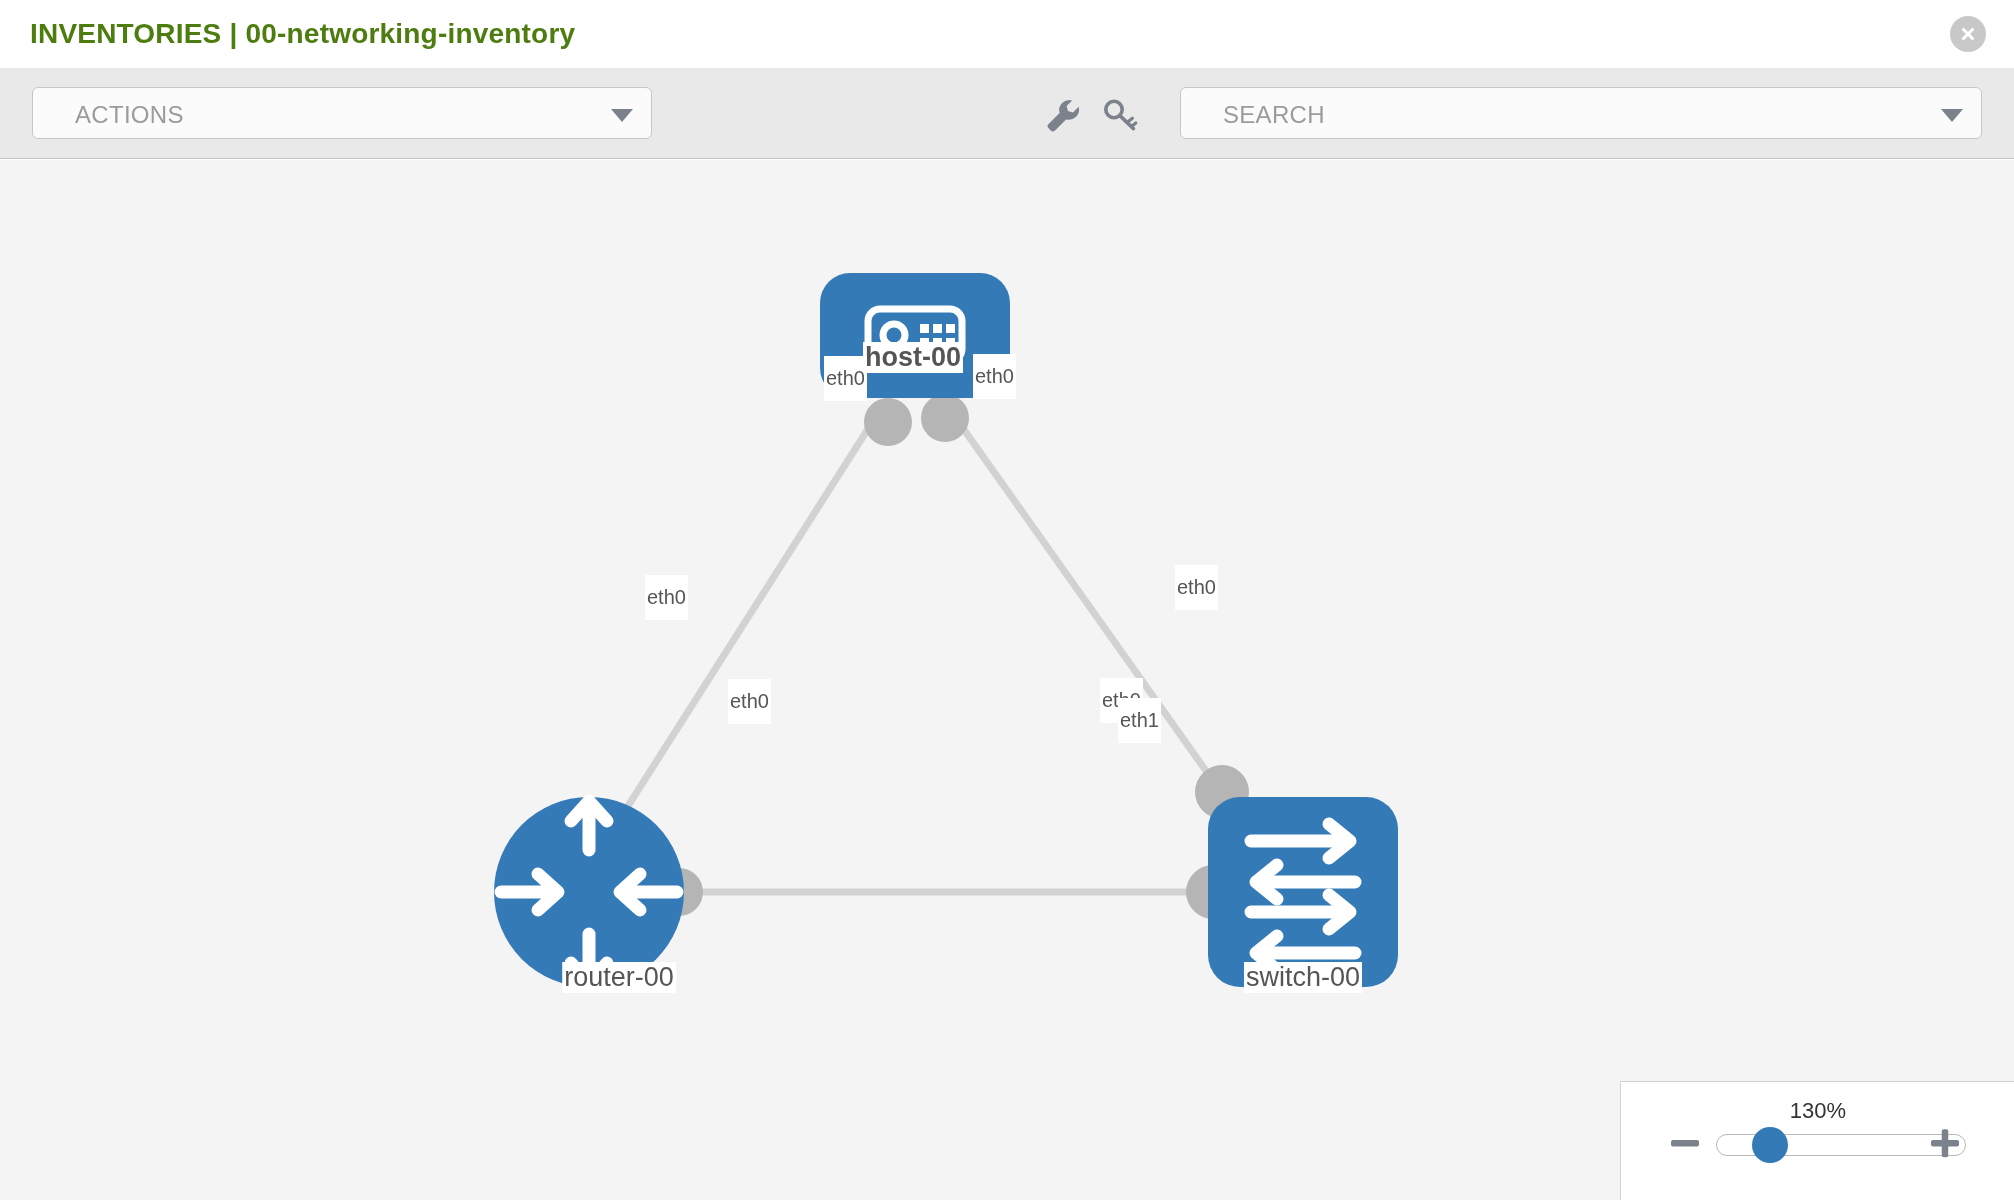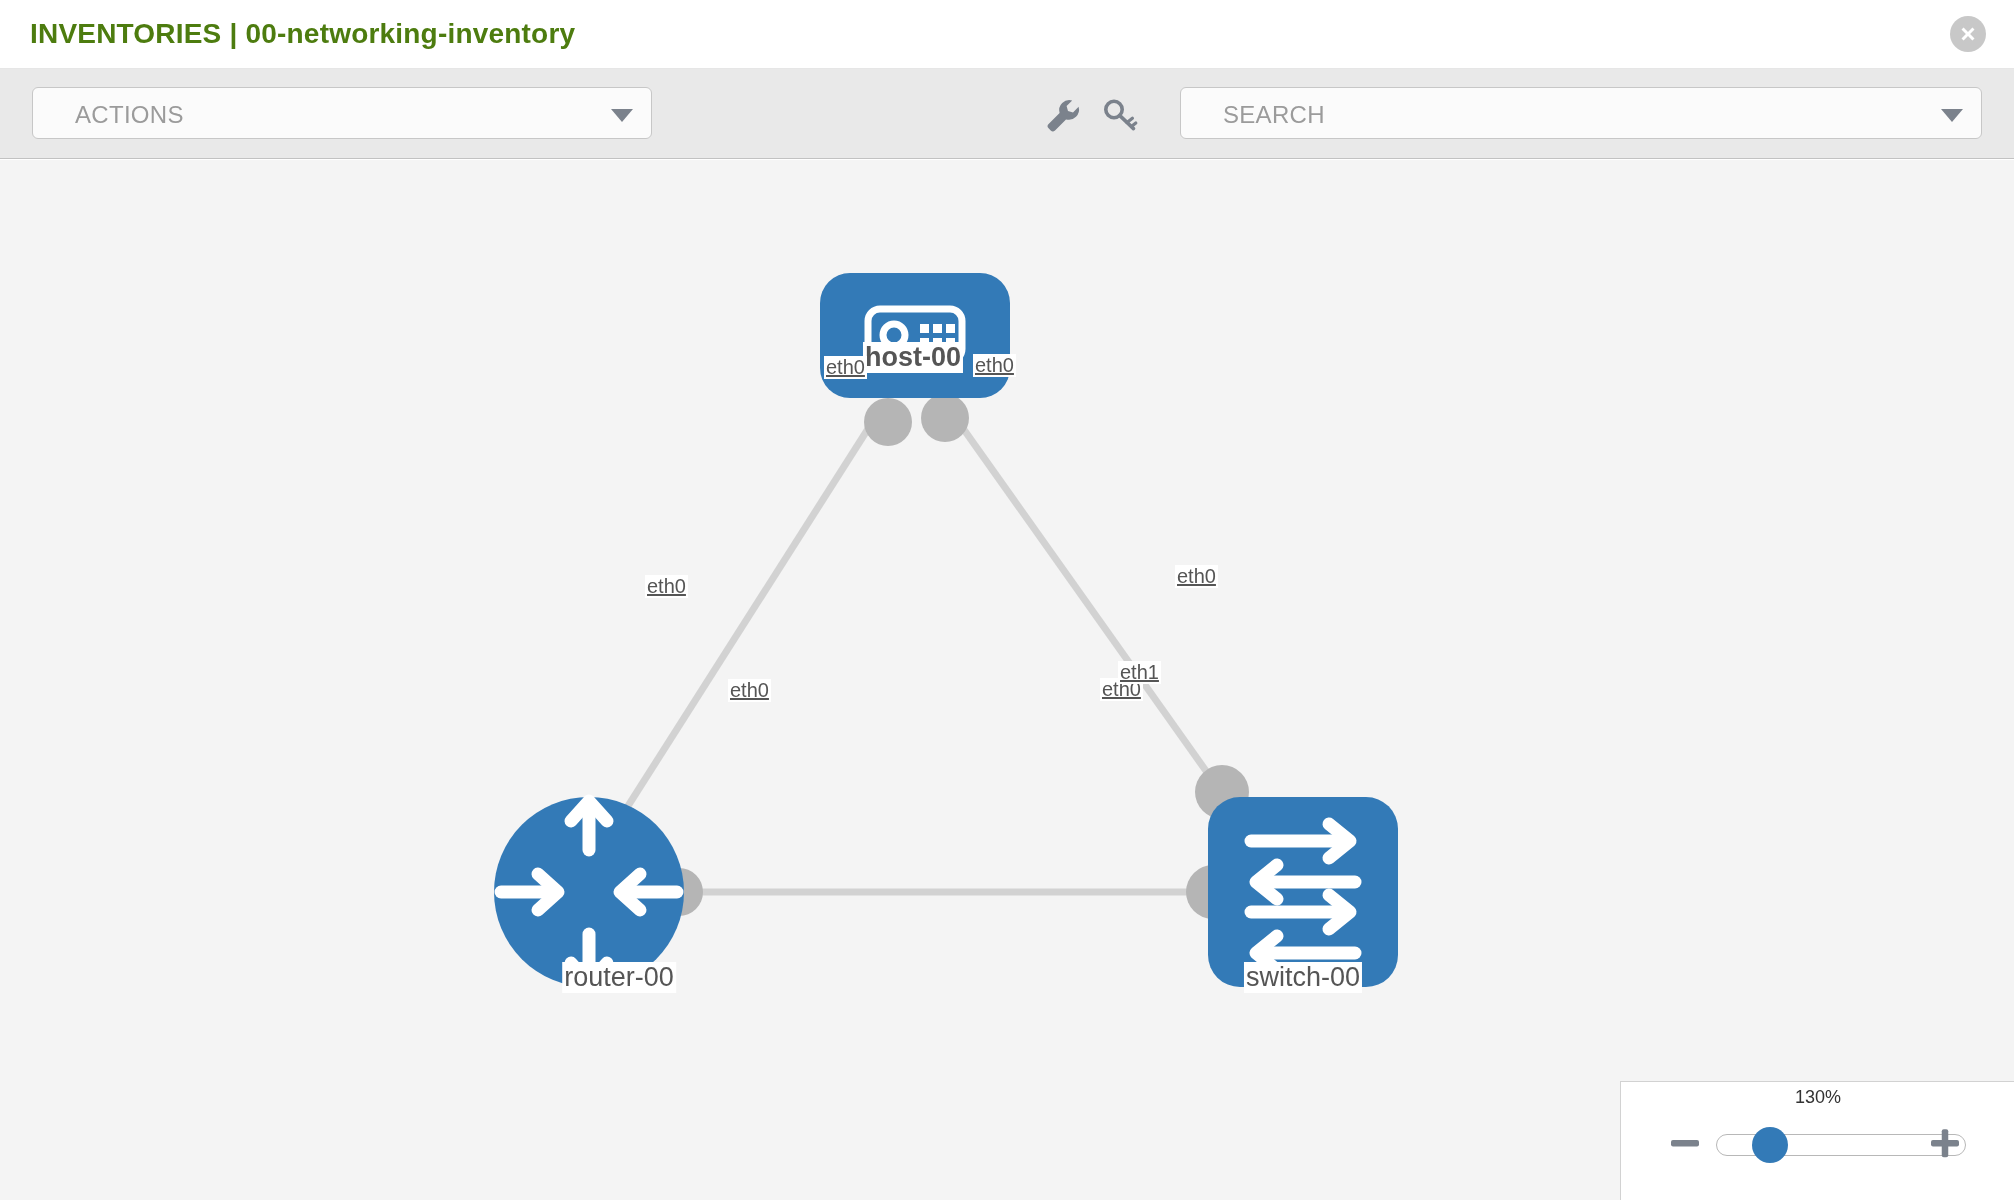--- a/index.html
+++ b/index.html
@@ -124,43 +124,42 @@
     white-space: nowrap;
     transform: translateX(-50%);
     padding: 0 2px;
   }
   .iface-label {
     position: absolute;
     font-size: 20px;
     color: #555555;
     background: #ffffff;
     white-space: nowrap;
-    padding: 0 2px;
-    text-decoration: underline;
+    padding: 11px 2px;
   }
 
   
   #zoom-panel {
     position: absolute;
     left: 1620px;
     top: 1081px;
     width: 394px;
     height: 119px;
     background: #ffffff;
     border: 1px solid #d2d2d2;
     border-right: none;
     border-bottom: none;
   }
   #zoom-percent {
     position: absolute;
     left: 0;
-    top: 5px;
+    top: 16px;
     width: 394px;
     text-align: center;
-    font-size: 18px;
+    font-size: 22px;
     color: #333333;
   }
   #zoom-minus, #zoom-plus {
     position: absolute;
     top: 44px;
     width: 34px;
     height: 34px;
     cursor: pointer;
   }
   #zoom-minus { left: 47px; }
@@ -312,21 +311,21 @@
     <div class="iface-label" style="left:973px; top:194px;">eth0</div>
 
     <div class="iface-label" style="left:645px; top:415px;">eth0</div>
 
     <div class="iface-label" style="left:1175px; top:405px;">eth0</div>
 
     <div class="iface-label" style="left:728px; top:519px;">eth0</div>
 
     <div class="iface-label" style="left:1100px; top:518px;">eth0</div>
 
-    <div class="iface-label" style="left:1118px; top:501px;">eth1</div>
+    <div class="iface-label" style="left:1118px; top:538px;">eth1</div>
 
   </div>
 
   <div id="zoom-panel">
 
     <div id="zoom-percent">130%</div>
 
     <div id="zoom-minus">
       <svg width="34" height="34" viewBox="0 0 34 34">
         <rect x="3" y="14" width="28" height="6.5" rx="2" fill="#7b828c"></rect>

